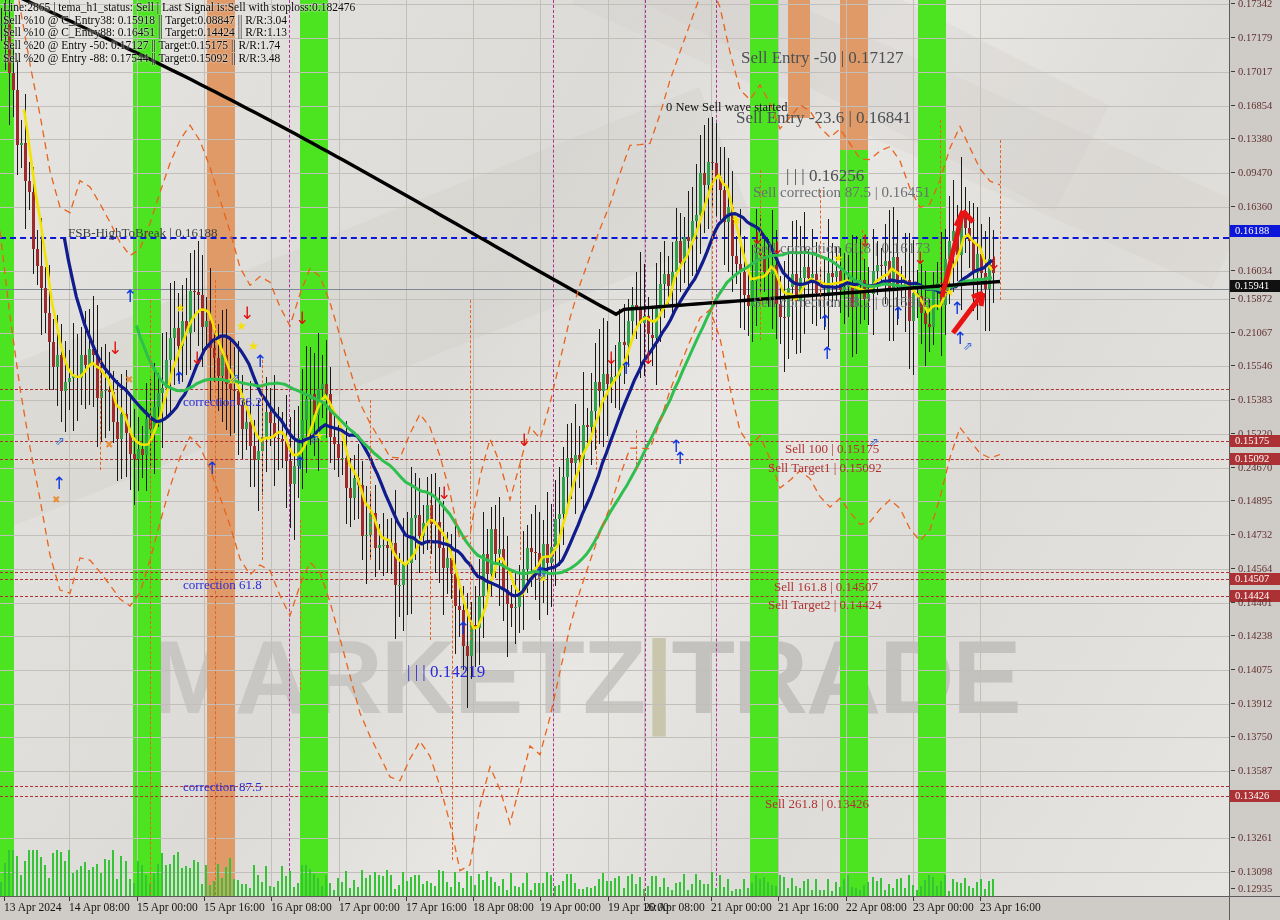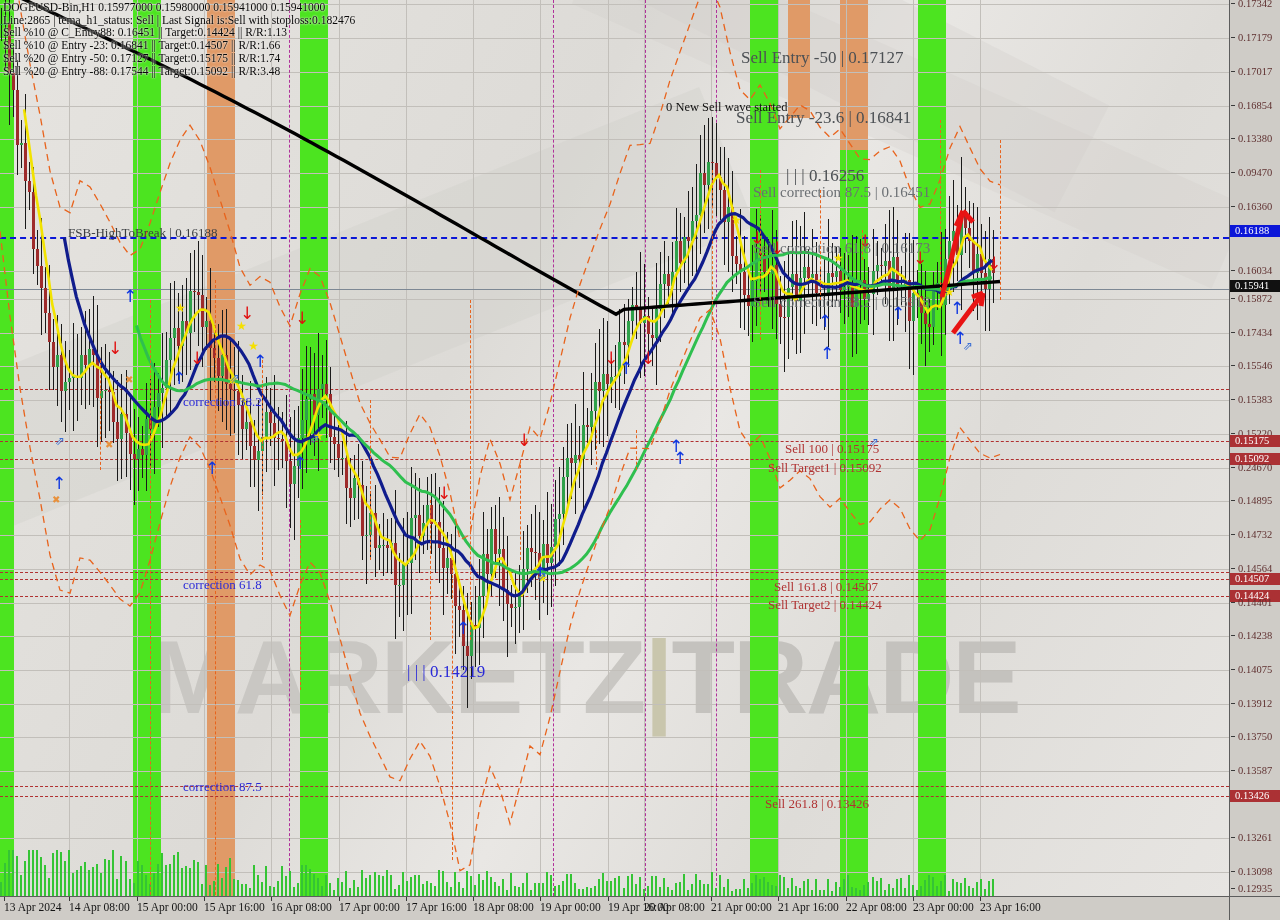--- a/index.html
+++ b/index.html
@@ -1535,24 +1535,23 @@
           <div class="lbl blue" style="left: 183px; top: 779px;">correction 87.5</div>
           <div class="lbl blue-big" style="left: 407px; top: 662px;">| | | 0.14219</div>
           <div class="lbl red" style="left: 785px; top: 441px;">Sell 100 | 0.15175</div>
           <div class="lbl red" style="left: 768px; top: 460px;">Sell Target1 | 0.15092</div>
           <div class="lbl red" style="left: 774px; top: 579px;">Sell 161.8 | 0.14507</div>
           <div class="lbl red" style="left: 768px; top: 597px;">Sell Target2 | 0.14424</div>
           <div class="lbl red" style="left: 765px; top: 796px;">Sell 261.8 | 0.13426</div>
         </div>
 
       <div id="hdr">
-          <div>DOGEUSD-Bin,H1  0.15977000 0.15980000 0.15941000 0.15941000</div>
           <div>Line:2865 | tema_h1_status: Sell | Last Signal is:Sell with stoploss:0.182476</div>
+          <div>Sell %10 @ C_Entry38: 0.15918  ||  Target:0.08847  ||  R/R:3.04</div>
           <div>Sell %10 @ C_Entry88: 0.16451  ||  Target:0.14424  ||  R/R:1.13</div>
-          <div>Sell %10 @ Entry -23: 0.16841  ||  Target:0.14507  ||  R/R:1.66</div>
           <div>Sell %20 @ Entry -50: 0.17127  ||  Target:0.15175  ||  R/R:1.74</div>
           <div>Sell %20 @ Entry -88: 0.17544  ||  Target:0.15092  ||  R/R:3.48</div>
         </div>
     <div class="vorange" style="left: 100px; top: 360px; height: 110px;"></div>
         <div class="vorange" style="left: 150px; top: 300px; height: 640px;"></div>
         <div class="vorange" style="left: 215px; top: 280px; height: 620px;"></div>
         <div class="vorange" style="left: 262px; top: 360px; height: 200px;"></div>
         <div class="vorange" style="left: 300px; top: 520px; height: 170px;"></div>
         <div class="vorange" style="left: 370px; top: 400px; height: 160px;"></div>
         <div class="vorange" style="left: 430px; top: 500px; height: 140px;"></div>
@@ -1575,21 +1574,21 @@
       <div class="pt plain" style="top: 32px;"><span class="tick"></span><span>0.17179</span></div>
       <div class="pt plain" style="top: 66px;"><span class="tick"></span><span>0.17017</span></div>
       <div class="pt plain" style="top: 100px;"><span class="tick"></span><span>0.16854</span></div>
       <div class="pt plain" style="top: 133px;"><span class="tick"></span><span>0.13380</span></div>
       <div class="pt plain" style="top: 167px;"><span class="tick"></span><span>0.09470</span></div>
       <div class="pt plain" style="top: 201px;"><span class="tick"></span><span>0.16360</span></div>
       <div class="pt badge-blue" style="top: 225px;"><span>0.16188</span></div>
       <div class="pt plain" style="top: 265px;"><span class="tick"></span><span>0.16034</span></div>
       <div class="pt badge-black" style="top: 280px;"><span>0.15941</span></div>
       <div class="pt plain" style="top: 293px;"><span class="tick"></span><span>0.15872</span></div>
-      <div class="pt plain" style="top: 327px;"><span class="tick"></span><span>0.17434</span></div>
+      <div class="pt plain" style="top: 327px;"><span class="tick"></span><span>0.21067</span></div>
       <div class="pt plain" style="top: 360px;"><span class="tick"></span><span>0.15546</span></div>
       <div class="pt plain" style="top: 394px;"><span class="tick"></span><span>0.15383</span></div>
       <div class="pt plain" style="top: 428px;"><span class="tick"></span><span>0.15220</span></div>
       <div class="pt badge-red" style="top: 435px;"><span>0.15175</span></div>
       <div class="pt badge-red" style="top: 453px;"><span>0.15092</span></div>
       <div class="pt plain" style="top: 462px;"><span class="tick"></span><span>0.24670</span></div>
       <div class="pt plain" style="top: 495px;"><span class="tick"></span><span>0.14895</span></div>
       <div class="pt plain" style="top: 529px;"><span class="tick"></span><span>0.14732</span></div>
       <div class="pt plain" style="top: 563px;"><span class="tick"></span><span>0.14564</span></div>
       <div class="pt badge-red" style="top: 573px;"><span>0.14507</span></div>

